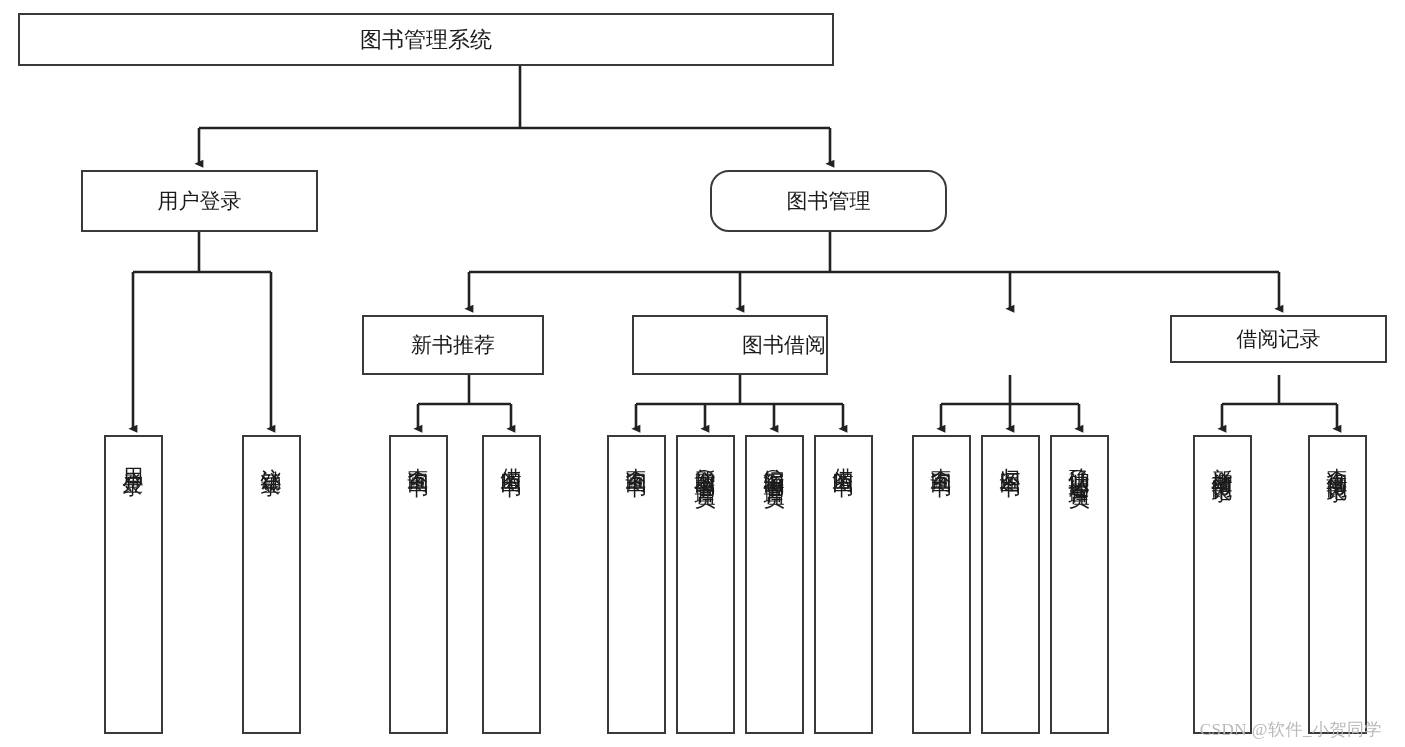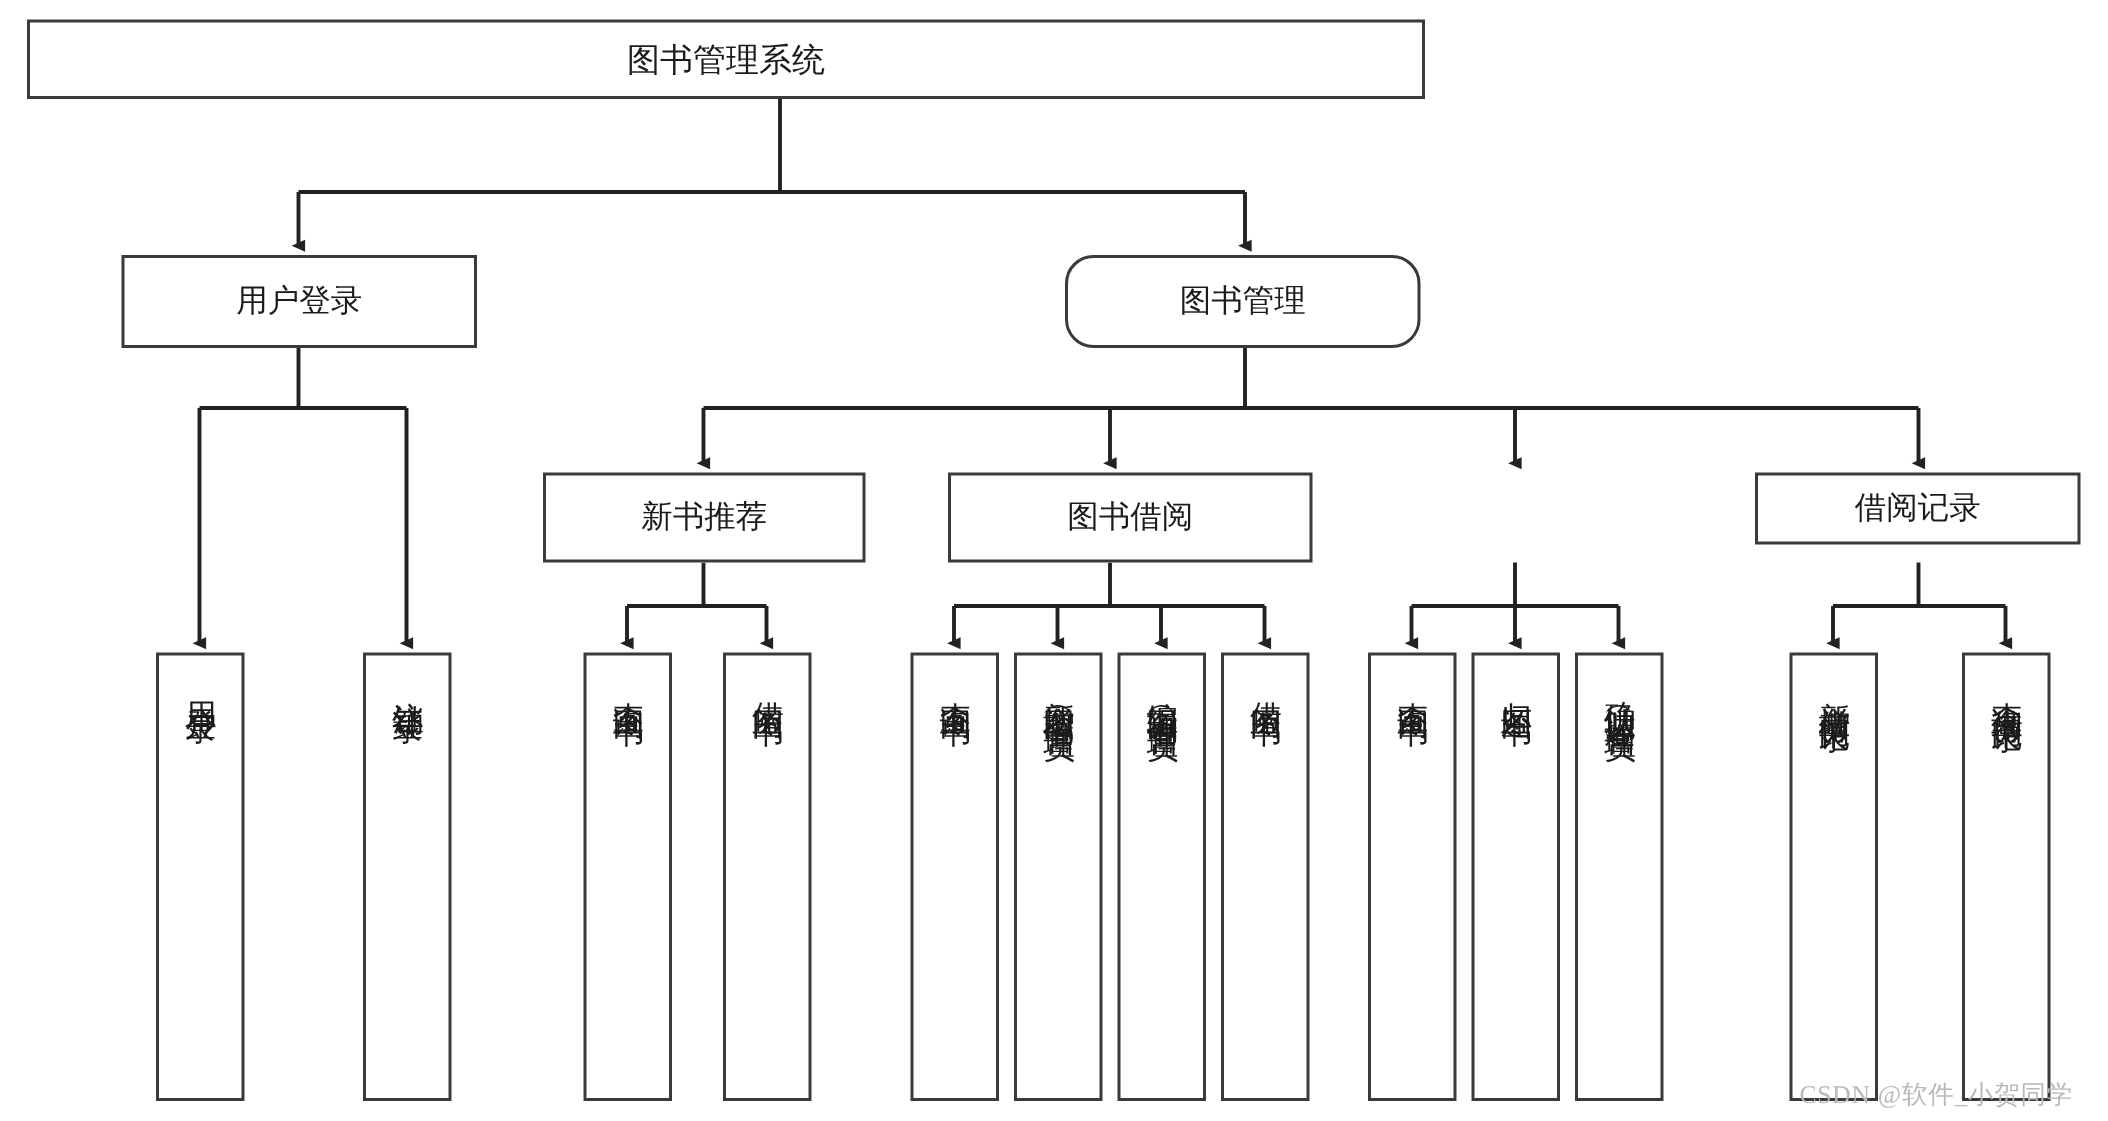--- a/index.html
+++ b/index.html
@@ -123,35 +123,35 @@
       <path d="M1010,404 L1010,429" marker-end="url(#arrow)"></path>
       <path d="M1079,404 L1079,429" marker-end="url(#arrow)"></path>
 
       <path d="M1279,375 L1279,404"></path>
       <path d="M1222,404 L1337,404"></path>
       <path d="M1222,404 L1222,429" marker-end="url(#arrow)"></path>
       <path d="M1337,404 L1337,429" marker-end="url(#arrow)"></path>
     </g>
   </svg>
 
-  <div class="node horiz root" style="left:18px; top:13px; width:932px; height:53px;">
+  <div class="node horiz root" style="left:18px; top:13px; width:816px; height:53px;">
     <span class="lbl">图书管理系统</span>
   </div>
 
   <div class="node horiz" style="left:81px; top:170px; width:237px; height:62px;">
     <span class="lbl">用户登录</span>
   </div>
   <div class="node horiz" style="left:710px; top:170px; width:237px; height:62px;border-radius:19px;">
     <span class="lbl">图书管理</span>
   </div>
 
-  <div class="node horiz" style="left:362px; top:315px; width:215px; height:60px;">
+  <div class="node horiz" style="left:362px; top:315px; width:182px; height:60px;">
     <span class="lbl">新书推荐</span>
   </div>
-  <div class="node horiz" style="left:632px; top:315px; width:243px; height:60px;">
+  <div class="node horiz" style="left:632px; top:315px; width:196px; height:60px;justify-content:flex-end;">
     <span class="lbl">图书借阅</span>
   </div>
   <div class="node horiz" style="left:1170px; top:315px; width:217px; height:48px;">
     <span class="lbl">借阅记录</span>
   </div>
 
   <div class="node vert" style="left:104px; top:435px; width:59px; height:299px;">
     <span class="lbl">用户登录</span>
   </div>
   <div class="node vert" style="left:242px; top:435px; width:59px; height:299px;">

